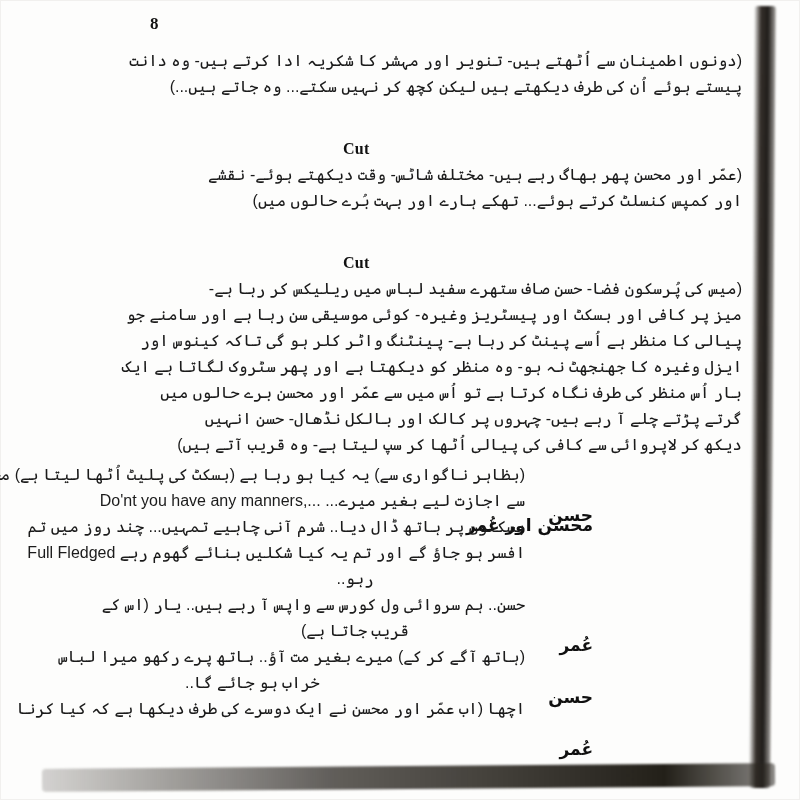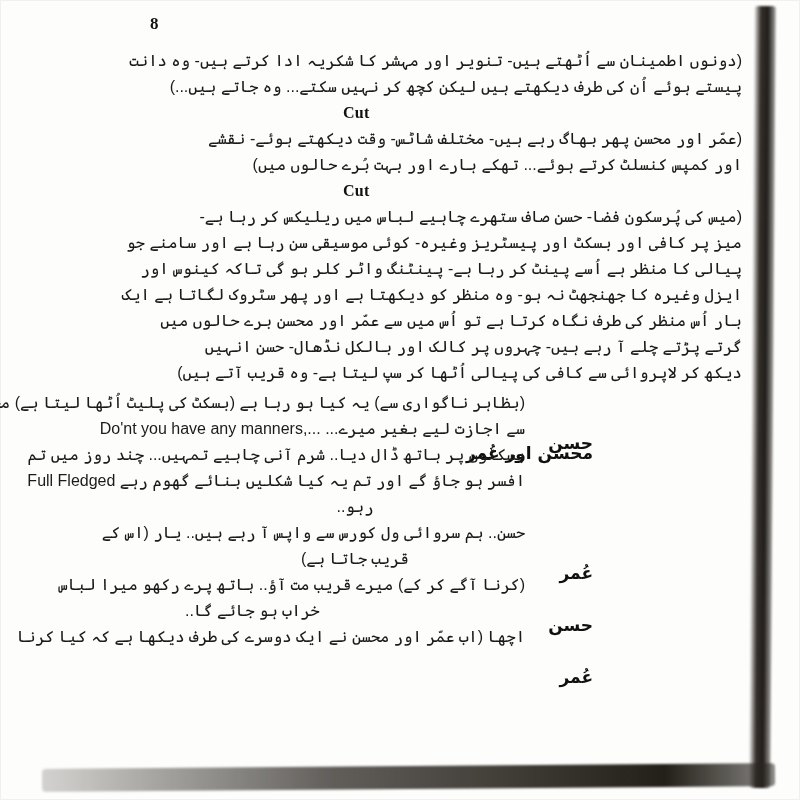--- a/index.html
+++ b/index.html
@@ -21,21 +21,21 @@
     direction:rtl;text-align:right;white-space:nowrap;
     font-size:16px;line-height:26px;height:26px;color:#1b1b1b;
     
     font-family:Liberation Sans, sans-serif;
   }
   .line.c{text-align:center;}
   .line.l{text-align:left;}
   .cut{
     font-family:"Liberation Serif",serif;font-weight:bold;font-size:16px;
     line-height:26px;height:26px;text-align:left;padding-left:158px;
-    color:#111;letter-spacing:.3px;
+    color:#111;letter-spacing:.3px;margin-top:36px;
   }
   .dlgrow{position:relative;}
   .dlg{width:340px;}
   .speaker{
     position:absolute;top:0;left:350px;width:58px;
     direction:rtl;text-align:right;
     font-weight:bold;font-size:17px;line-height:26px;color:#101010;
     white-space:nowrap;
     font-family:"DejaVu Sans",sans-serif;
     margin-top:40px;
@@ -63,21 +63,21 @@
         <div class="line" dir="rtl">(دونوں اطمینان سے اُٹھتے ہیں- تنویر اور مہشر کا شکریہ ادا کرتے ہیں- وہ دانت</div>
         <div class="line" dir="rtl">پیستے ہوئے اُن کی طرف دیکھتے ہیں لیکن کچھ کر نہیں سکتے... وہ جاتے ہیں...)</div>
       </div>
       <div class="b1 cut">Cut</div>
       <div class="b2 para">
         <div class="line" dir="rtl">(عمّر اور محسن پھر بھاگ رہے ہیں- مختلف شاٹس- وقت دیکھتے ہوئے- نقشے</div>
         <div class="line" dir="rtl">اور کمپس کنسلٹ کرتے ہوئے... تھکے ہارے اور بہت بُرے حالوں میں)</div>
       </div>
       <div class="b3 cut">Cut</div>
       <div class="b4 para">
-        <div class="line" dir="rtl">(میس کی پُرسکون فضا- حسن صاف ستھرے چاہیے لباس میں ریلیکس کر رہا ہے-</div>
+        <div class="line" dir="rtl">(میس کی پُرسکون فضا- حسن صاف ستھرے سفید لباس میں ریلیکس کر رہا ہے-</div>
         <div class="line" dir="rtl">میز پر کافی اور بسکٹ اور پیسٹریز وغیرہ- کوئی موسیقی سن رہا ہے اور سامنے جو</div>
         <div class="line" dir="rtl">پیالی کا منظر ہے اُسے پینٹ کر رہا ہے- پینٹنگ واٹر کلر ہو گی تاکہ کینوس اور</div>
         <div class="line" dir="rtl">ایزل وغیرہ کا جھنجھٹ نہ ہو- وہ منظر کو دیکھتا ہے اور پھر سٹروک لگاتا ہے ایک</div>
         <div class="line" dir="rtl">بار اُس منظر کی طرف نگاہ کرتا ہے تو اُس میں سے عمّر اور محسن برے حالوں میں</div>
         <div class="line" dir="rtl">گرتے پڑتے چلے آ رہے ہیں- چہروں پر کالک اور بالکل نڈھال- حسن انہیں</div>
         <div class="line" dir="rtl">دیکھ کر لاپروائی سے کافی کی پیالی اُٹھا کر سپ لیتا ہے- وہ قریب آتے ہیں)</div>
       </div>
       <div class="b5 dlgrow">
         <div class="speaker" dir="rtl">محسن اور عُمر</div>
       </div>
@@ -93,21 +93,21 @@
       </div>
       <div class="b7 dlgrow">
         <div class="dlg">
           <div class="line" dir="rtl">حسن.. ہم سروائی ول کورس سے واپس آ رہے ہیں.. یار (اس کے</div>
           <div class="line c" dir="rtl">قریب جاتا ہے)</div>
         </div>
         <div class="speaker" dir="rtl">عُمر</div>
       </div>
       <div class="b8 dlgrow">
         <div class="dlg">
-          <div class="line" dir="rtl">(کرنا آگے کر کے) میرے قریب مت آؤ.. ہاتھ پرے رکھو میرا لباس</div>
+          <div class="line" dir="rtl">(ہاتھ آگے کر کے) میرے بغیر مت آؤ.. ہاتھ پرے رکھو میرا لباس</div>
           <div class="line l" dir="rtl">خراب ہو جائے گا..</div>
         </div>
         <div class="speaker" dir="rtl">حسن</div>
       </div>
       <div class="b9 dlgrow">
         <div class="dlg">
           <div class="line" dir="rtl">اچھا (اب عمّر اور محسن نے ایک دوسرے کی طرف دیکھا ہے کہ کیا کرنا</div>
         </div>
         <div class="speaker" dir="rtl">عُمر</div>
       </div>

